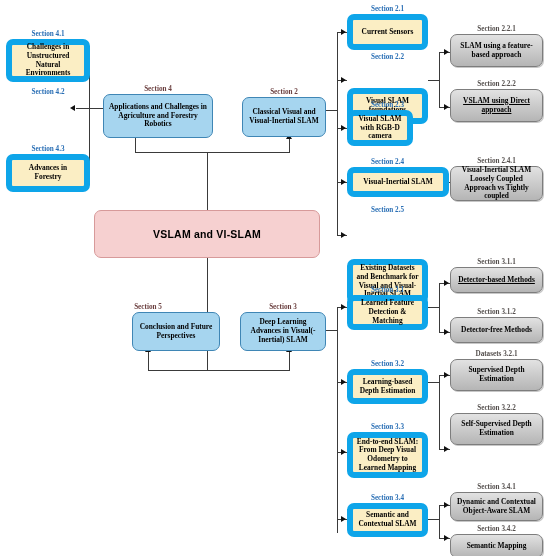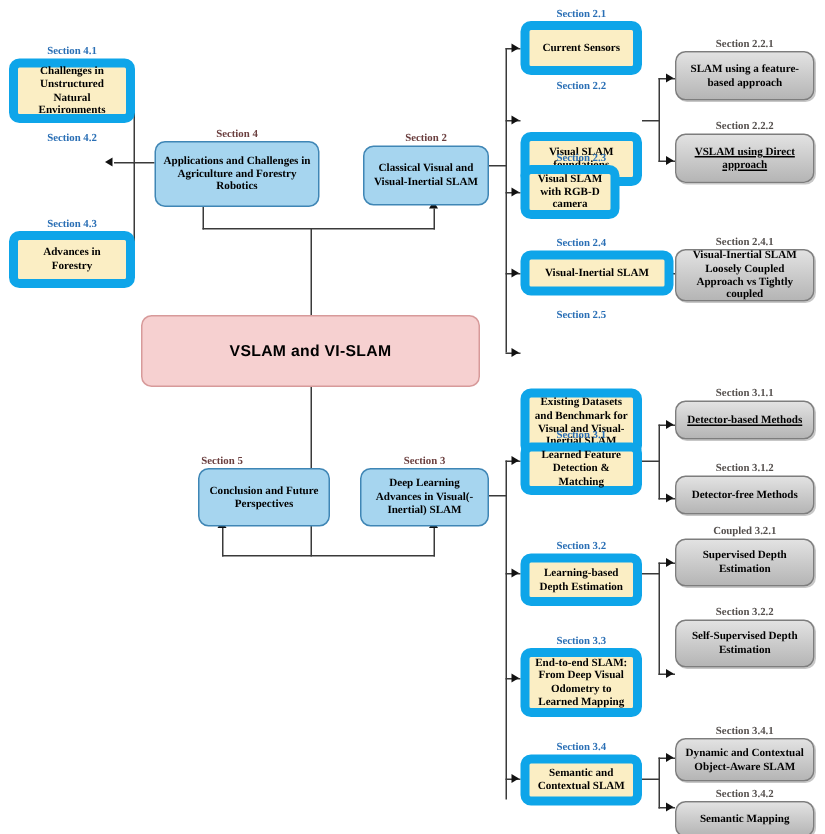--- a/index.html
+++ b/index.html
@@ -174,21 +174,21 @@
 
   <div class="lbl lbl-gray" style="left:450px;top:258px;width:93px;">Section 3.1.1</div>
   <div class="node n-gray" style="left:450px;top:267px;width:93px;height:26px;text-decoration:underline;">Detector-based Methods</div>
 
   <div class="lbl lbl-gray" style="left:450px;top:308px;width:93px;">Section 3.1.2</div>
   <div class="node n-gray" style="left:450px;top:317px;width:93px;height:26px;">Detector-free Methods</div>
 
   <div class="lbl lbl-blue" style="left:347px;top:360px;width:81px;">Section 3.2</div>
   <div class="node n-yellow" style="left:347px;top:369px;width:81px;height:35px;">Learning-based Depth Estimation</div>
 
-  <div class="lbl lbl-gray" style="left:450px;top:350px;width:93px;">Coupled 3.2.1</div>
+  <div class="lbl lbl-gray" style="left:450px;top:350px;width:93px;">Datasets 3.2.1</div>
   <div class="node n-gray" style="left:450px;top:359px;width:93px;height:32px;">Supervised Depth Estimation</div>
 
   <div class="lbl lbl-gray" style="left:450px;top:404px;width:93px;">Section 3.2.2</div>
   <div class="node n-gray" style="left:450px;top:413px;width:93px;height:32px;">Self-Supervised Depth Estimation</div>
 
   <div class="lbl lbl-blue" style="left:347px;top:423px;width:81px;">Section 3.3</div>
   <div class="node n-yellow" style="left:347px;top:432px;width:81px;height:46px;">End-to-end SLAM: From Deep Visual Odometry to Learned Mapping</div>
 
   <div class="lbl lbl-blue" style="left:347px;top:494px;width:81px;">Section 3.4</div>
   <div class="node n-yellow" style="left:347px;top:503px;width:81px;height:34px;">Semantic and Contextual SLAM</div>

